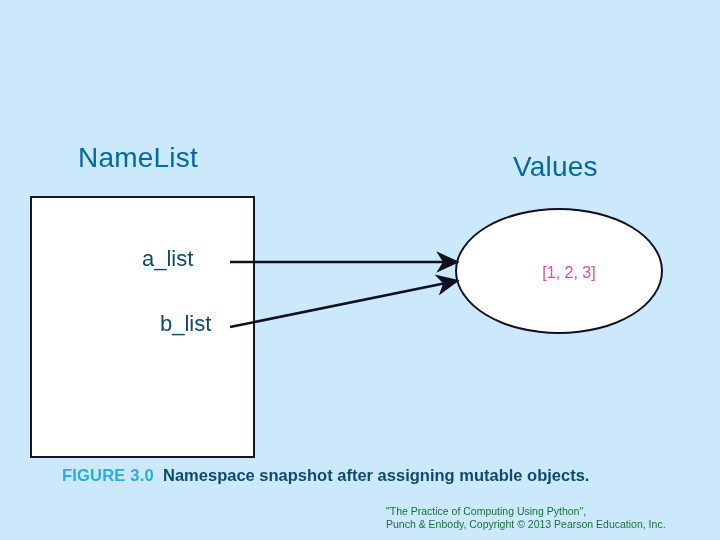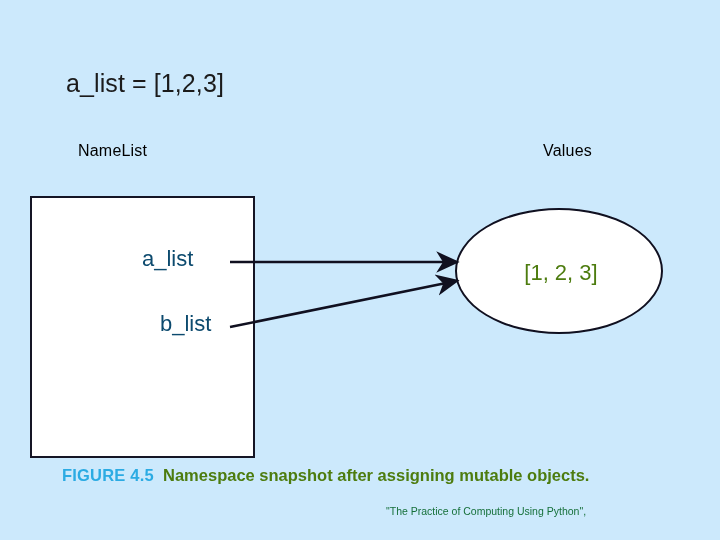--- a/index.html
+++ b/index.html
@@ -29,27 +29,27 @@
     line-height: 30px;
     color: #1b1b1b;
     letter-spacing: 0.1px;
     white-space: pre;
   }
   .code-line { display: block; }
 
   
   .heading {
     position: absolute;
-    font-size: 16px;
-    color: #000000;
+    font-size: 28px;
+    color: #0369a1;
     letter-spacing: 0.2px;
     white-space: nowrap;
   }
   .heading-namelist { left: 78px; top: 142px; }
-  .heading-values   { left: 513px; top: 142px; margin-left: 30px; }
+  .heading-values   { left: 513px; top: 151px; }
 
   
   .name-box {
     position: absolute;
     left: 30px;
     top: 196px;
     width: 225px;
     height: 262px;
     background: #ffffff;
     border: 2px solid #151525;
@@ -72,29 +72,29 @@
     top: 208px;
     width: 208px;
     height: 126px;
     background: #ffffff;
     border: 2.5px solid #101020;
     border-radius: 50%;
     box-sizing: border-box;
   }
   .value-text {
     position: absolute;
-    left: 0;
+    left: 8px;
     top: 0;
     width: 208px;
     height: 126px;
     display: flex;
     align-items: center;
     justify-content: center;
-    font-size: 22px;
-    color: #4d7c0f;
+    font-size: 16px;
+    color: #ec4899;
     white-space: nowrap;
   }
 
   
   .arrows {
     position: absolute;
     left: 0;
     top: 0;
     width: 720px;
     height: 540px;
@@ -110,21 +110,21 @@
     color: #1b1b1b;
     white-space: nowrap;
   }
   .caption-label {
     font-weight: bold;
     color: #2babe3;
     letter-spacing: 0.2px;
   }
   .caption-text {
     font-weight: bold;
-    color: #4d7c0f;
+    color: #0c4a6e;
   }
 
   
   .footer {
     position: absolute;
     left: 386px;
     top: 505px;
     font-size: 10.5px;
     line-height: 13px;
     color: #16703a;
@@ -132,21 +132,20 @@
     white-space: nowrap;
   }
   .footer-line { display: block; }
 </style>
 </head>
 <body>
 
 <div class="figure-canvas">
 
   <div class="code-block">
-    <span class="code-line">a_list = [1,2,3]</span>
   </div>
 
   <div class="heading heading-namelist">NameList</div>
   <div class="heading heading-values">Values</div>
 
   <div class="name-box"></div>
   <div class="var-label var-a">a_list</div>
   <div class="var-label var-b">b_list</div>
 
   <div class="value-ellipse">
@@ -157,20 +156,21 @@
     <defs>
       <marker id="ah" markerWidth="9" markerHeight="9" refX="7.6" refY="4.5" orient="auto" markerUnits="strokeWidth">
         <path d="M0,0.4 L9,4.5 L0,8.6 L2.6,4.5 Z" fill="#101020"></path>
       </marker>
     </defs>
     <line x1="230" y1="262" x2="456" y2="262" stroke="#101020" stroke-width="2.6" marker-end="url(#ah)"></line>
     <line x1="230" y1="327" x2="456" y2="281" stroke="#101020" stroke-width="2.6" marker-end="url(#ah)"></line>
   </svg>
 
   <div class="caption">
-    <span class="caption-label">FIGURE 4.5</span><span>&nbsp;&nbsp;</span><span class="caption-text">Namespace snapshot after assigning mutable objects.</span>
+    <span class="caption-label">FIGURE 3.0</span><span>&nbsp;&nbsp;</span><span class="caption-text">Namespace snapshot after assigning mutable objects.</span>
   </div>
 
   <div class="footer">
     <span class="footer-line">"The Practice of Computing Using Python",</span>
+    <span class="footer-line">Punch &amp; Enbody, Copyright © 2013 Pearson Education, Inc.</span>
   </div>
 
 </div>
 
 </body></html>

